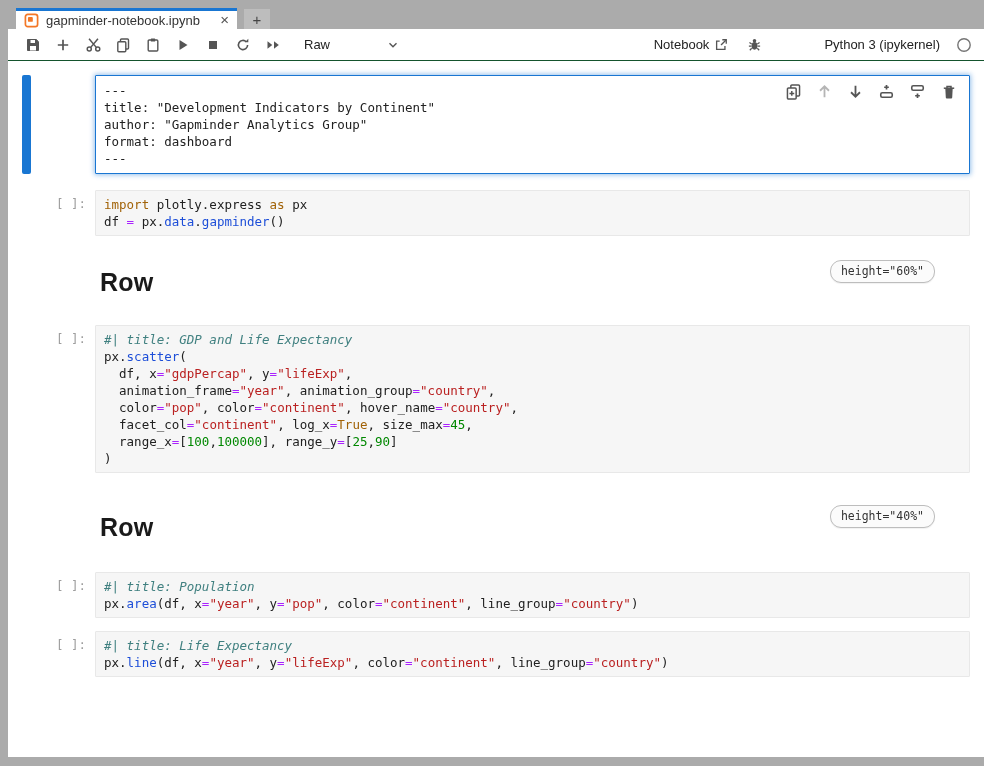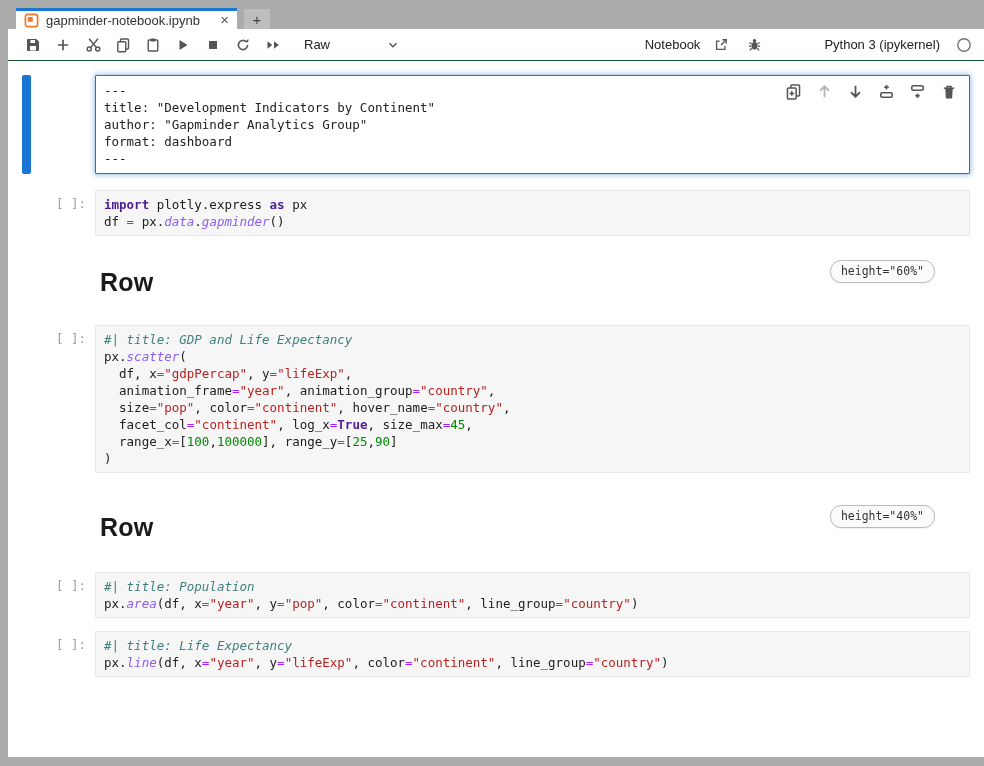--- a/index.html
+++ b/index.html
@@ -15,21 +15,21 @@
 
   
   .panel{position:absolute;left:8px;right:8px;top:29px;bottom:9px;background:#fff;display:flex;flex-direction:column;}
   .toolbar{height:31px;border-bottom:1px solid #14532d;display:flex;align-items:center;padding:0 12px 0 10px;flex:none;}
   .tbtn{background:none;border:none;padding:0;margin:0 5px;width:20px;height:20px;display:flex;align-items:center;justify-content:center;cursor:pointer;}
   .tbtn svg{display:block;}
   .celltype{display:flex;align-items:center;margin-left:16px;width:96px;justify-content:space-between;cursor:pointer;}
   .celltype-label{font-size:13px;color:#222;}
   .toolbar-spacer{flex:1;}
   .tb-right{display:flex;align-items:center;gap:16px;}
-  .nb-link{display:flex;align-items:center;gap:14px;font-size:13px;color:#222;cursor:pointer;}
+  .nb-link{display:flex;align-items:center;gap:5px;font-size:13px;color:#222;cursor:pointer;}
   .kernel-name{font-size:13px;color:#222;cursor:pointer;margin-left:44px;}
 
   
   .content{flex:1;overflow:hidden;position:relative;}
   .cell-row{display:flex;position:relative;}
   #cells .cell-row:nth-child(1){margin-top:14px;}
   #cells .cell-row:nth-child(2){margin-top:16px;}
   #cells .cell-row:nth-child(3){margin-top:14px;}
   #cells .cell-row:nth-child(4){margin-top:18px;}
   #cells .cell-row:nth-child(5){margin-top:22px;}
@@ -41,23 +41,23 @@
   .editor.code{background:#f6f6f6;border:1px solid #e8e8e8;padding:5px 8px;border-radius:1px;}
   .editor.raw{background:#fff;border:1.5px solid #1976d2;box-shadow:0 0 5px 1px rgba(25,118,210,.45);padding:6px 8px;position:relative;border-radius:1px;}
   .collapser{position:absolute;left:14px;top:0;bottom:0;width:9px;background:#1976d2;border-radius:2px;cursor:pointer;}
   .cell-toolbar{position:absolute;top:7px;right:12px;display:flex;gap:14px;align-items:center;}
   .cabtn{background:none;border:none;padding:0;width:17px;height:17px;display:flex;align-items:center;justify-content:center;cursor:pointer;}
   .editor.md{display:flex;align-items:flex-start;justify-content:space-between;padding:8px 0 8px 0;}
   .editor.md h2{margin:10px 0 2px 5px;font-size:25px;color:#1a1a1a;letter-spacing:.2px;}
   .badge{font-family:"DejaVu Sans Mono",monospace;font-size:11.5px;color:#333;background:#fbfbfb;border:1px solid #bdbdbd;border-radius:11px;padding:3px 10px 4px;margin:2px 35px 0 0;box-shadow:0 1px 1px rgba(0,0,0,.06);white-space:nowrap;}
 
   
-  .tk-kw{color:#4c1d95;font-weight:bold;}
+  .tk-kw{color:#a16207;font-weight:normal;}
   .tk-op{color:#aa22ff;}
-  .tk-pr{color:#8b5cf6;font-style:italic;}
+  .tk-pr{color:#1d4ed8;}
   .tk-st{color:#ba2121;}
   .tk-nu{color:#008800;}
   .tk-cm{color:#408080;font-style:italic;}
 </style>
 </head>
 <body>
 
 <div class="frame">
 
   <div class="tabstrip">
@@ -270,21 +270,21 @@
               <span class="badge">height="60%"</span>
             </div>
           </div>
           <div class="cell-row">
             <div class="prompt">[ ]:</div>
             <div class="editor code">
               <pre><span class="tk-cm">#| title: GDP and Life Expectancy</span>
 <span>px.</span><span class="tk-pr">scatter</span><span>(</span>
 <span>  df, x</span><span class="tk-op">=</span><span class="tk-st">"gdpPercap"</span><span>, y</span><span class="tk-op">=</span><span class="tk-st">"lifeExp"</span><span>,</span>
 <span>  animation_frame</span><span class="tk-op">=</span><span class="tk-st">"year"</span><span>, animation_group</span><span class="tk-op">=</span><span class="tk-st">"country"</span><span>,</span>
-<span>  size</span><span class="tk-op">=</span><span class="tk-st">"pop"</span><span>, color</span><span class="tk-op">=</span><span class="tk-st">"continent"</span><span>, hover_name</span><span class="tk-op">=</span><span class="tk-st">"country"</span><span>,</span>
+<span>  color</span><span class="tk-op">=</span><span class="tk-st">"pop"</span><span>, color</span><span class="tk-op">=</span><span class="tk-st">"continent"</span><span>, hover_name</span><span class="tk-op">=</span><span class="tk-st">"country"</span><span>,</span>
 <span>  facet_col</span><span class="tk-op">=</span><span class="tk-st">"continent"</span><span>, log_x</span><span class="tk-op">=</span><span class="tk-kw">True</span><span>, size_max</span><span class="tk-op">=</span><span class="tk-nu">45</span><span>,</span>
 <span>  range_x</span><span class="tk-op">=</span><span>[</span><span class="tk-nu">100</span><span>,</span><span class="tk-nu">100000</span><span>], range_y</span><span class="tk-op">=</span><span>[</span><span class="tk-nu">25</span><span>,</span><span class="tk-nu">90</span><span>]</span>
 <span>)</span></pre>
             </div>
           </div>
           <div class="cell-row">
             <div class="prompt"></div>
             <div class="editor md">
               <h2>Row</h2>
               <span class="badge">height="40%"</span>

